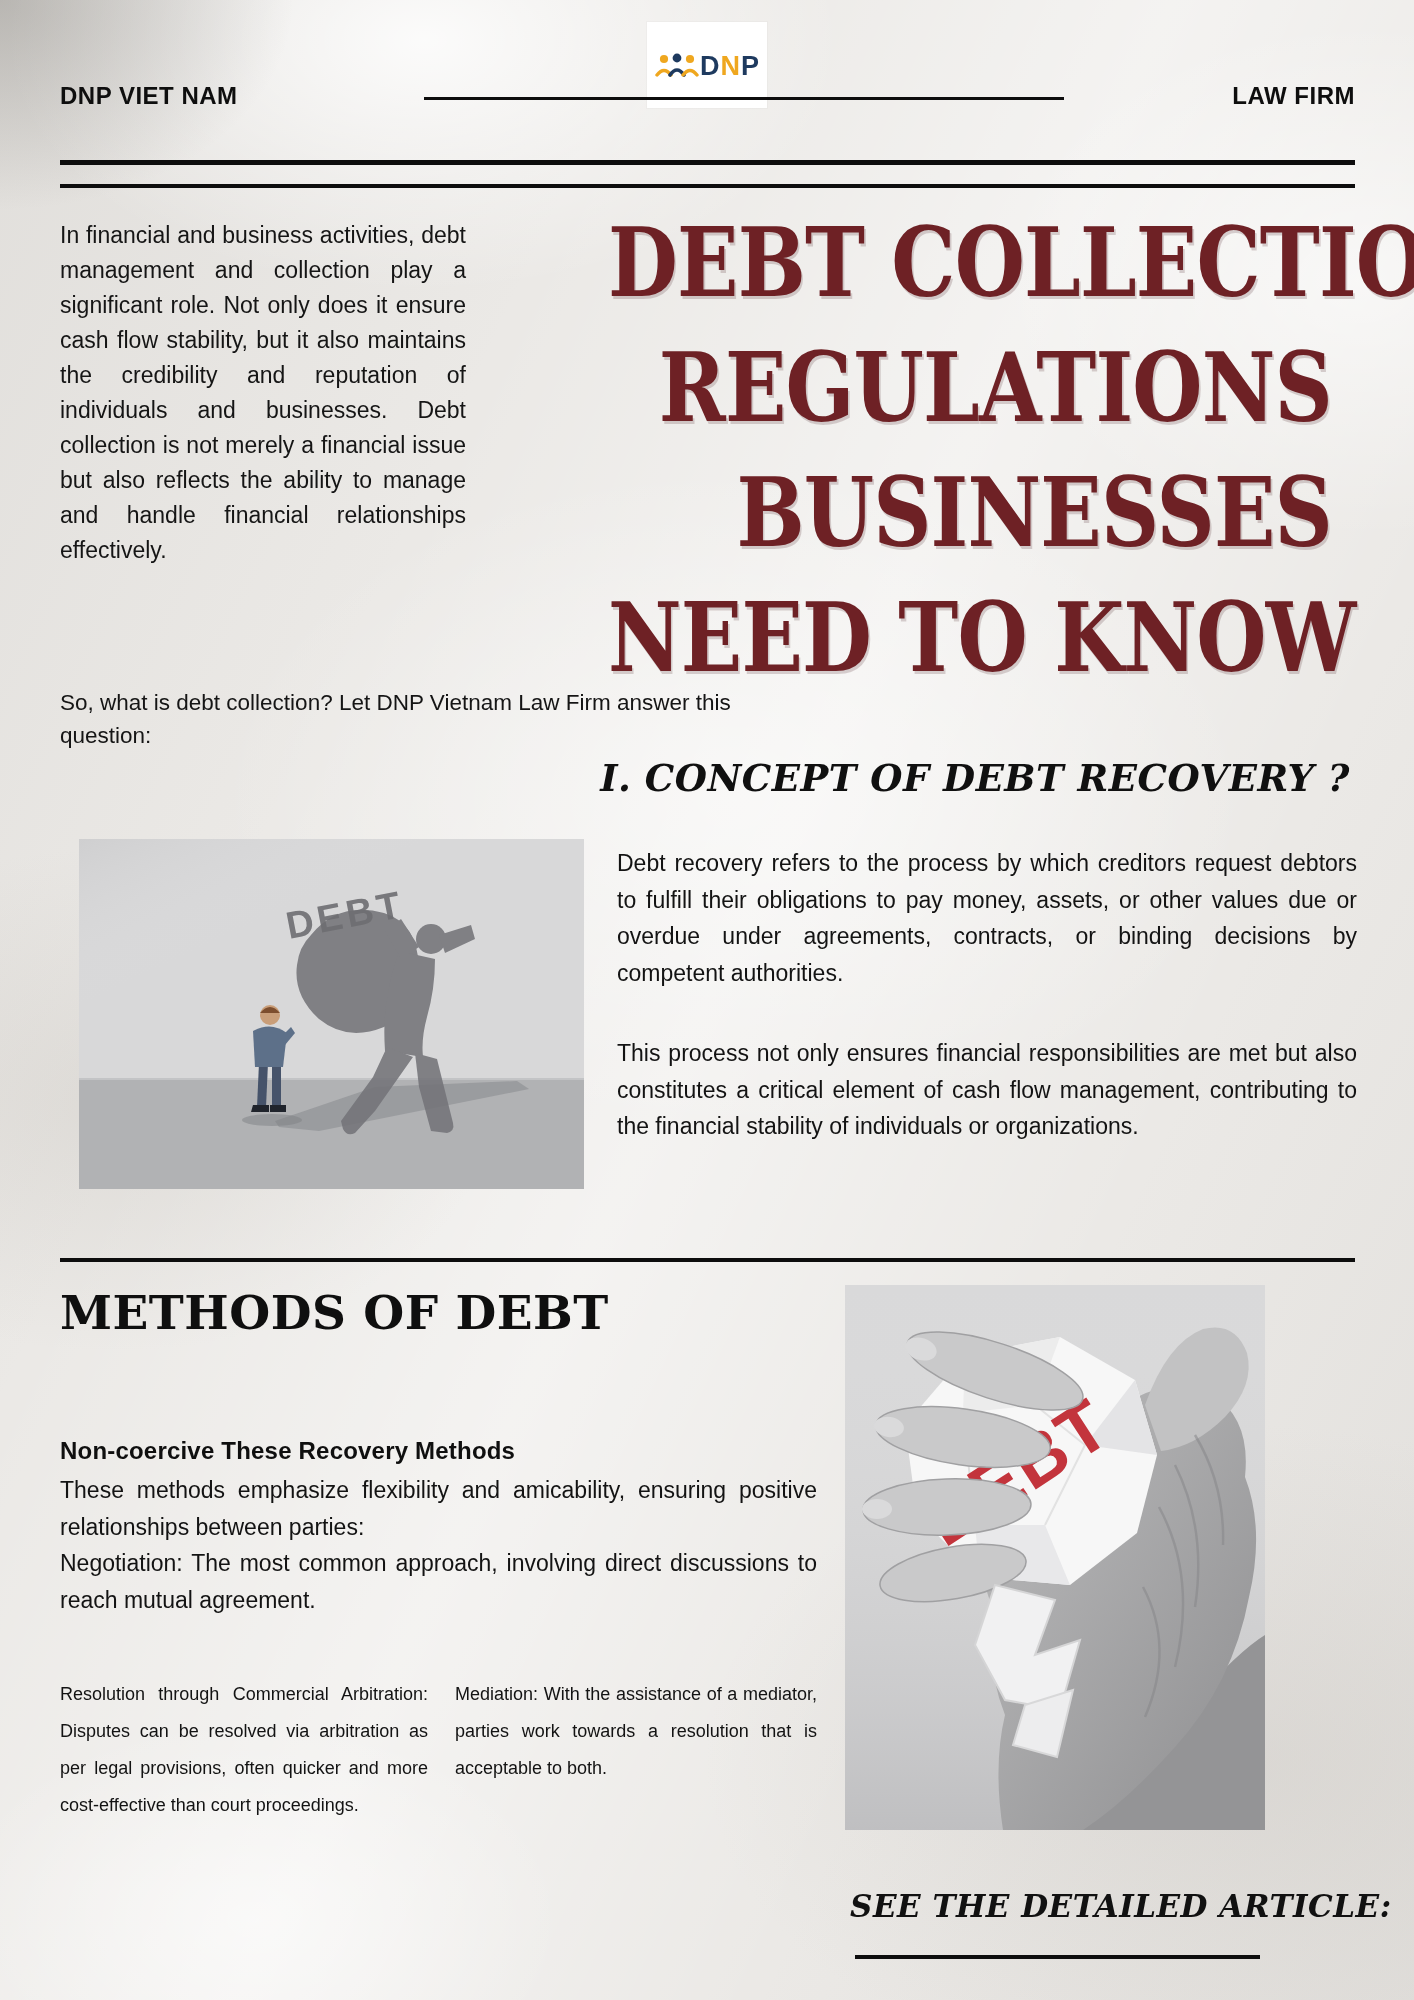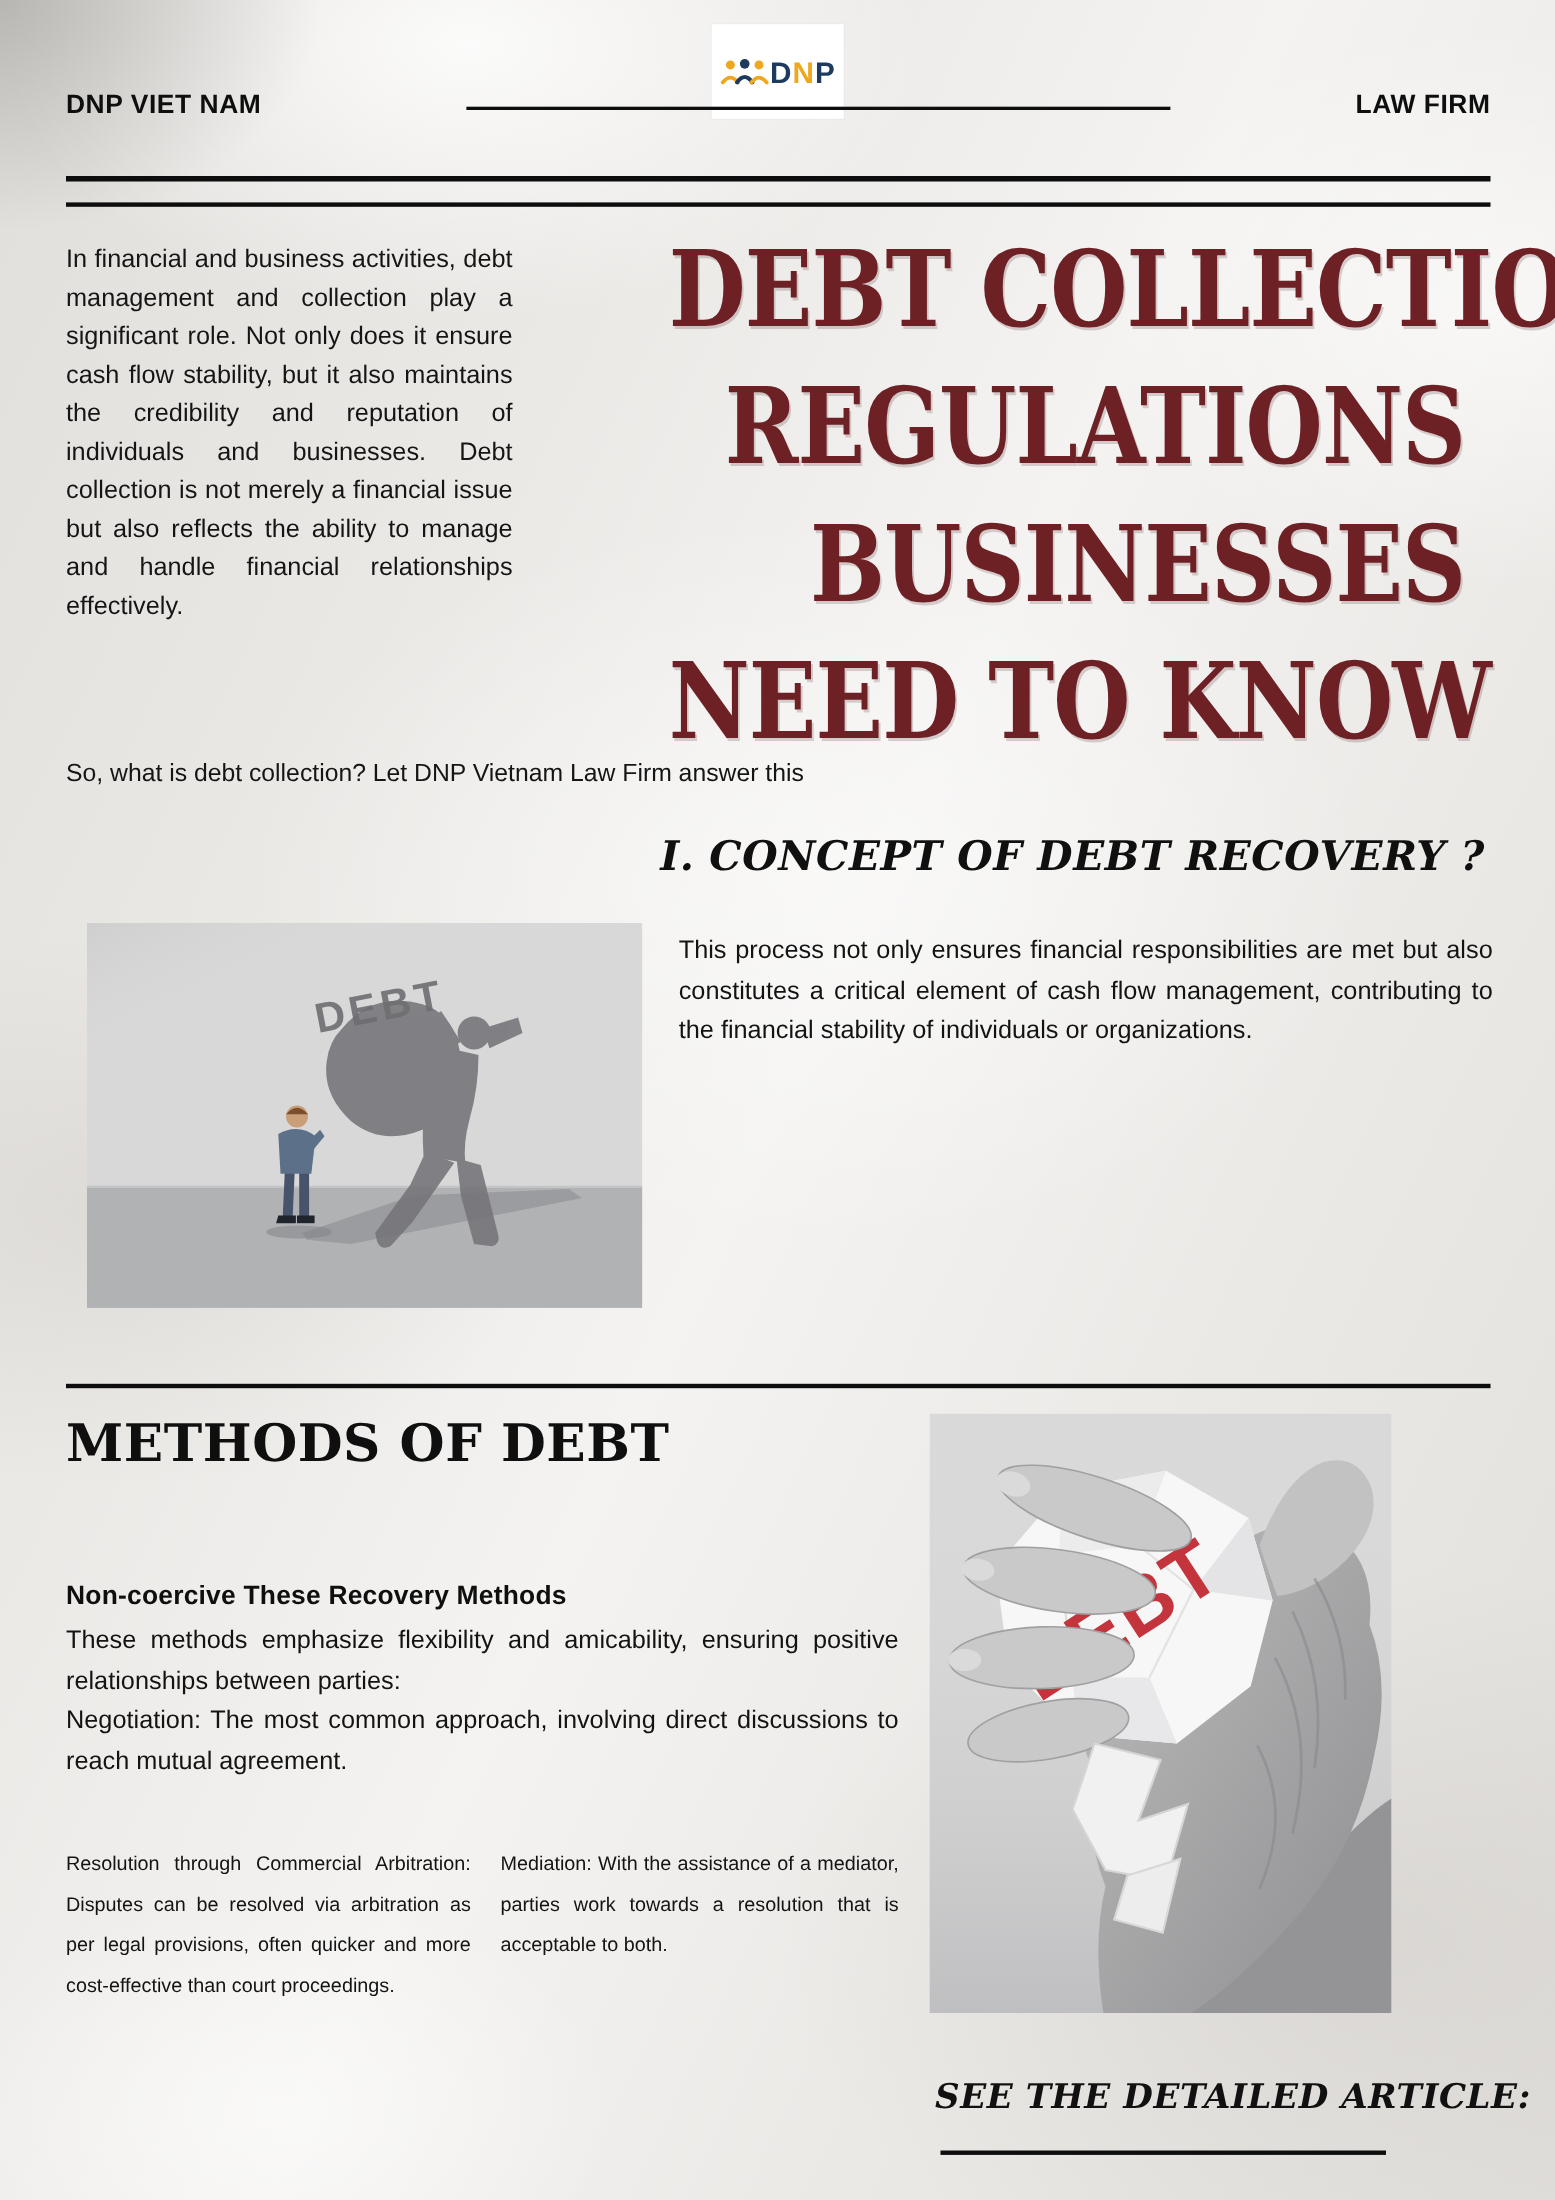--- a/index.html
+++ b/index.html
@@ -88,20 +88,21 @@
 
   <div class="abs title">
     <div class="title-line">DEBT COLLECTION?</div>
     <div class="title-line">REGULATIONS</div>
     <div class="title-line">BUSINESSES</div>
     <div class="title-line">NEED TO KNOW</div>
   </div>
 
   <div class="abs lead-in">
     <div>So, what is debt collection? Let DNP Vietnam Law Firm answer this</div>
+    <div>question:</div>
   </div>
 
   <div class="abs h-concept">I. CONCEPT OF DEBT RECOVERY ?</div>
 
   <div class="abs photo1">
     <svg width="505" height="350" viewBox="0 0 505 350" preserveAspectRatio="none">
       <rect x="0" y="0" width="505" height="240" fill="#d8d8d9"></rect>
       <rect x="0" y="0" width="505" height="240" fill="url(#wallshade)"></rect>
       <rect x="0" y="240" width="505" height="110" fill="#b1b2b4"></rect>
       <defs>
@@ -137,20 +138,21 @@
         <path d="M191 266 L207 266 L207 273 L191 273 Z" fill="#20242c"></path>
         <path d="M174 192 Q192 182 208 194 L204 228 L176 228 Z" fill="#5d7089"></path>
         <path d="M202 198 L212 188 L216 194 L206 206 Z" fill="#5d7089"></path>
         <circle cx="191" cy="176" r="10" fill="#c99e79"></circle>
         <path d="M181 174 Q191 162 201 174 Z" fill="#7d4e2e"></path>
       </g>
     </svg>
   </div>
 
   <div class="abs s1-text">
+    <p>Debt recovery refers to the process by which creditors request debtors to fulfill their obligations to pay money, assets, or other values due or overdue under agreements, contracts, or binding decisions by competent authorities.</p>
     <p>This process not only ensures financial responsibilities are met but also constitutes a critical element of cash flow management, contributing to the financial stability of individuals or organizations.</p>
   </div>
 
   <div class="abs rule mid-rule"></div>
 
   <div class="abs h-methods">
     <div>METHODS OF DEBT</div>
   </div>
   <div class="abs subhead">Non-coercive These Recovery Methods</div>
   <div class="abs s2-text">

